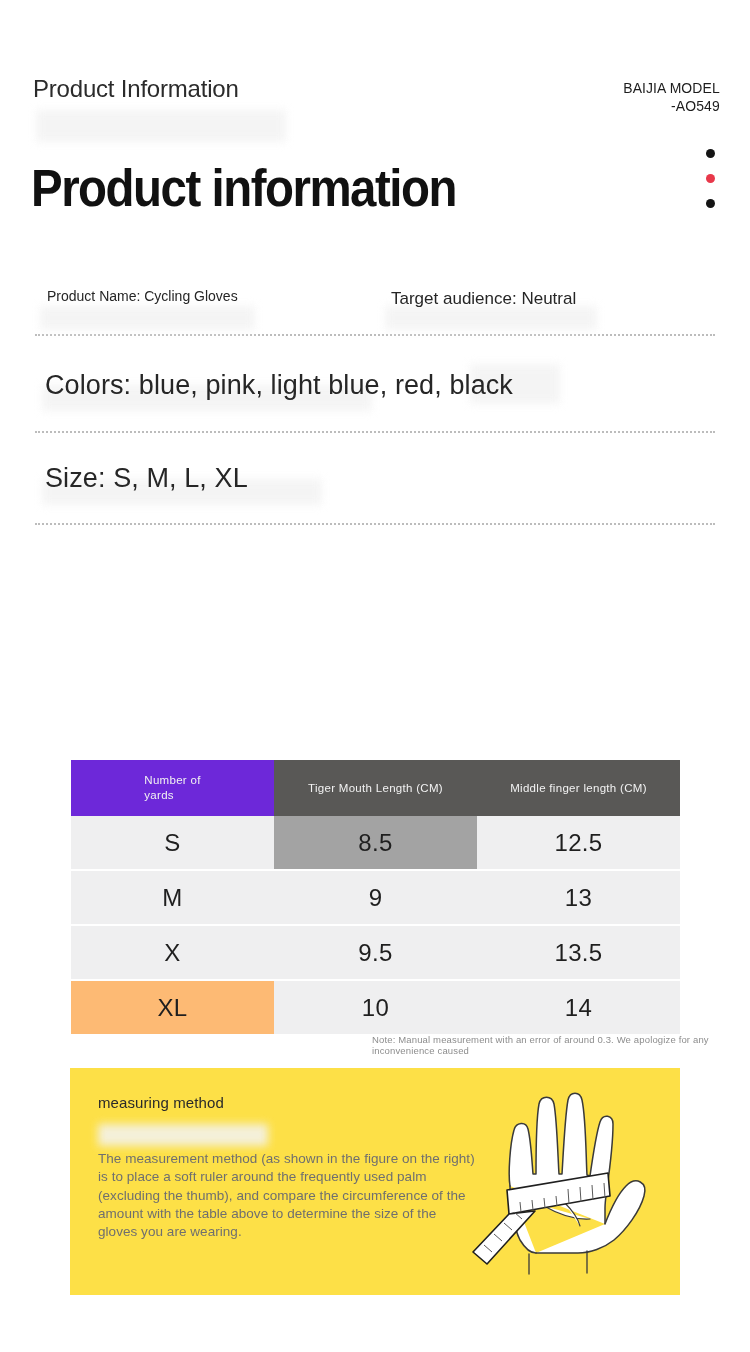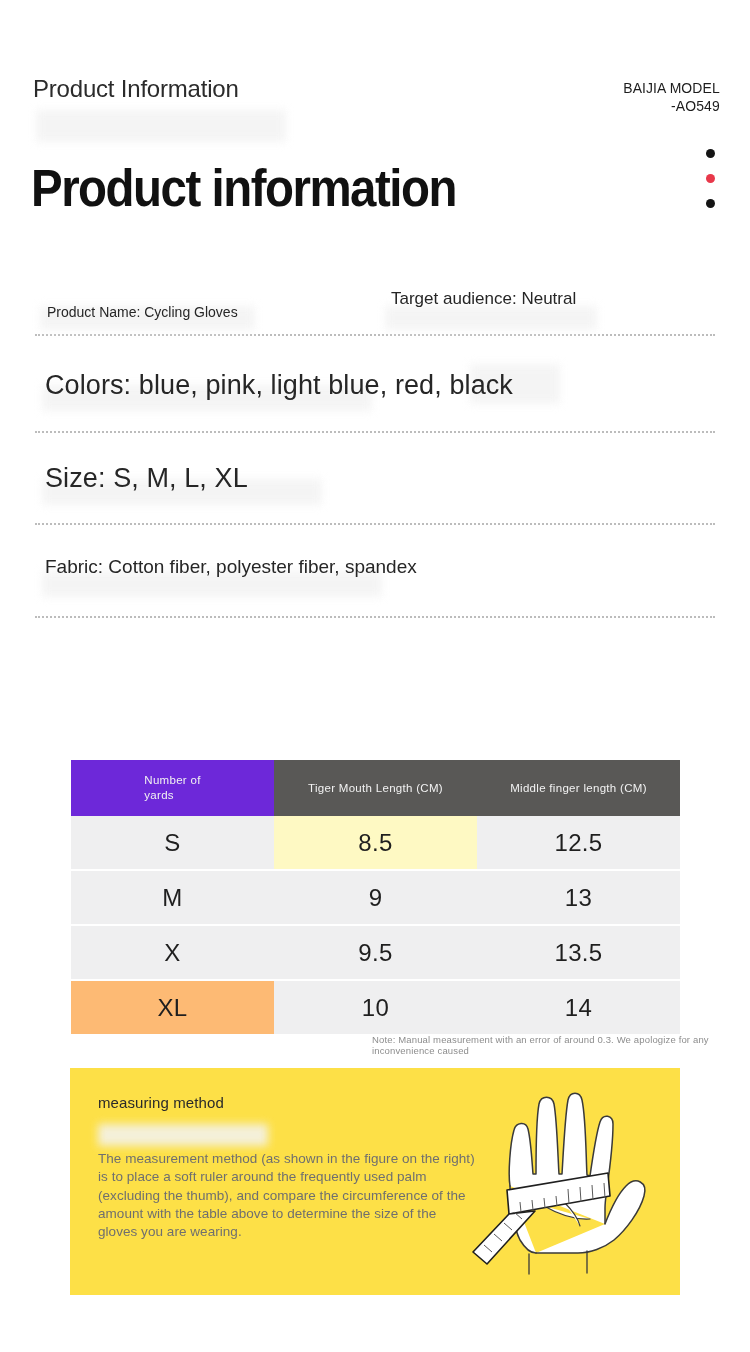--- a/index.html
+++ b/index.html
@@ -87,21 +87,21 @@
   }
   .spec-body {
     position: relative;
     height: 62px;
   }
   .spec-body .txt {
     position: absolute;
     white-space: nowrap;
     color: #262626;
   }
-  .spec-small  { font-size: 14px; left: 47px; top: 32px; }
+  .spec-small  { font-size: 14px; left: 47px; top: 16px; }
   .spec-medium { font-size: 17px; left: 391px; top: 17px; }
   .spec-large  { font-size: 27px; left: 45px; top: 12px; letter-spacing: 0.1px; }
 
   
   .size-table {
     position: absolute;
     left: 71px;
     top: 760px;
     width: 609px;
     border-collapse: separate;
@@ -234,48 +234,41 @@
   </div>
 
   <div class="spec-row">
     <div class="spec-body" style="height:90px;">
       <div class="ghost" style="left:42px; top:46px; width:280px; height:26px;"></div>
       <div class="txt spec-large" style="top:30px;">Size: S, M, L, XL</div>
     </div>
     <div class="spec-line"></div>
   </div>
 
-  <div class="spec-row">
-    <div class="spec-body" style="height:91px;">
-      <div class="ghost" style="left:42px; top:46px; width:340px; height:26px;"></div>
-      <div class="txt" style="font-size:19px; left:45px; top:31px;">Fabric: Cotton fiber, polyester fiber, spandex</div>
-    </div>
-    <div class="spec-line"></div>
-  </div>
 
 
 </div>
 
 <table class="size-table">
   <thead>
     <tr>
       <th style="background: #6d28d9;">
         <span class="two-line">
           <span>Number of</span><br>
           <span>yards</span>
         </span>
       </th>
       <th style="background: rgb(89, 88, 86);">Tiger Mouth Length (CM)</th>
       <th style="background: rgb(89, 88, 86);">Middle finger length (CM)</th>
     </tr>
   </thead>
   <tbody>
     <tr>
       <td style="background: rgb(239, 239, 240);">S</td>
-      <td style="background: #fef9c3; margin-top: 42px;">8.5</td>
+      <td style="background: #a3a3a3; margin-top: 42px;">8.5</td>
       <td style="background: rgb(239, 239, 240);">12.5</td>
     </tr>
     <tr>
       <td style="background: rgb(239, 239, 240);">M</td>
       <td style="background: rgb(239, 239, 240);">9</td>
       <td style="background: rgb(239, 239, 240);">13</td>
     </tr>
     <tr>
       <td style="background: rgb(239, 239, 240);">X</td>
       <td style="background: rgb(239, 239, 240);">9.5</td>

